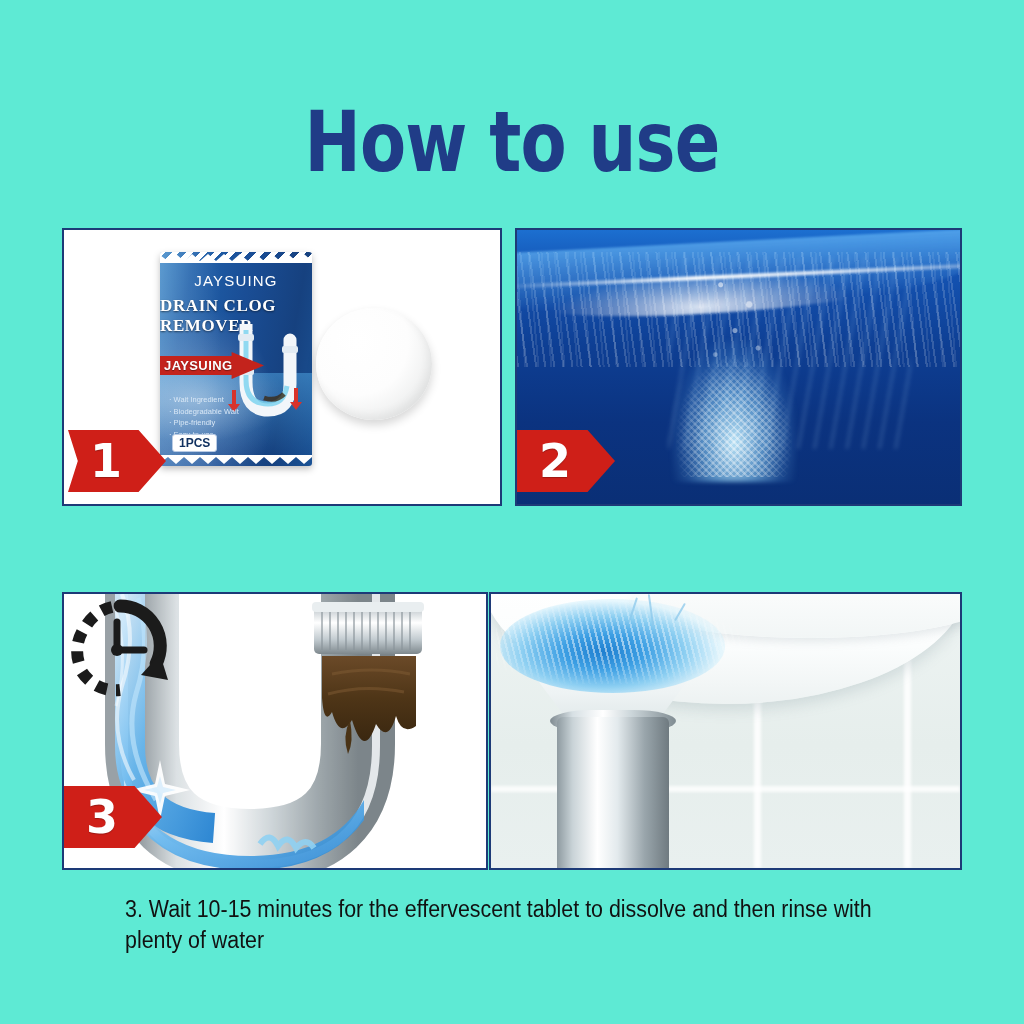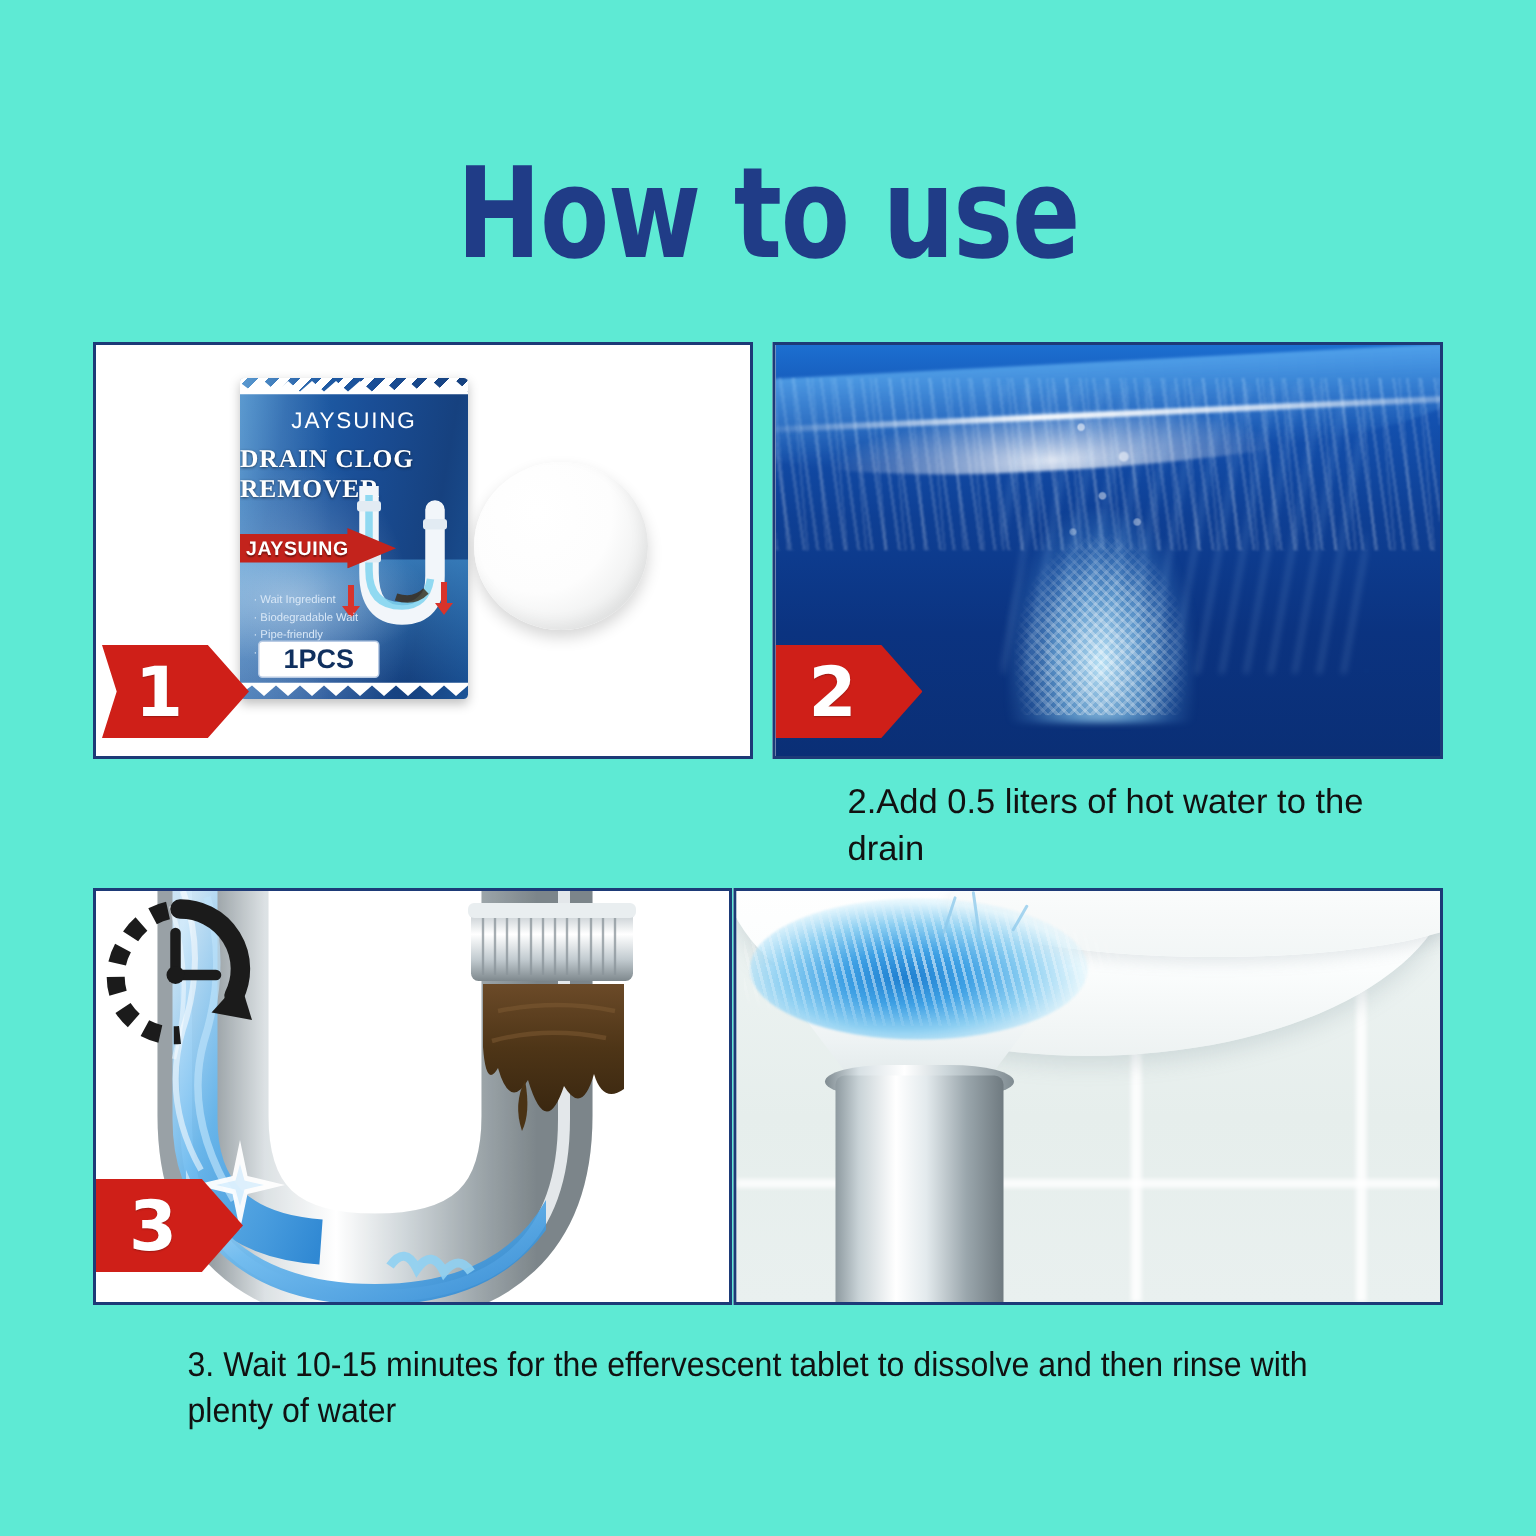--- a/index.html
+++ b/index.html
@@ -126,21 +126,21 @@
     line-height: 27px; padding-left: 8px; letter-spacing: .4px; z-index: 6;
     text-shadow: 0 1px 1px rgba(0,0,0,.4);
   }
   .bullets {
     position: absolute; left: 9px; top: 142px; z-index: 6;
     color: #d8e7f6; font-size: 7.5px; line-height: 11.5px;
   }
   .pcs {
     position: absolute; left: 12px; bottom: 14px; z-index: 7;
     background: #ffffff; color: #10305f; font-weight: bold;
-    font-size: 18px; padding: 1px 16px; border-radius: 3px;
+    font-size: 12px; padding: 1px 6px; border-radius: 3px;
     border: 1px solid #b9cbe4;
   }
   .sachet-water {
     position: absolute; left: 0; bottom: 11px; width: 100%; height: 82px;
     background:
       radial-gradient(ellipse at 22% 30%, rgba(255,255,255,.33) 0%, rgba(255,255,255,0) 55%),
       linear-gradient(180deg, rgba(77,160,220,.55), rgba(16,60,120,.10));
     z-index: 1;
   }
   .pipe-art {
@@ -348,21 +348,20 @@
       <div class="bub-col"></div>
       <div class="plume"></div>
       <div class="plume-fizz"></div>
     </div>
   </div>
 
   <div class="badge badge-2">
     <span>2</span>
   </div>
 
-  <div class="caption" id="cap2">2.Add 0.5 liters of hot water to the drain</div>
 
   <div class="panel" id="panel3">
     <div class="trap-scene">
       <svg width="422" height="274" viewBox="0 0 422 274">
         <defs>
           <linearGradient id="chrome" x1="0" y1="0" x2="1" y2="0">
             <stop offset="0" stop-color="#8e979c"></stop>
             <stop offset="0.16" stop-color="#d8dee1"></stop>
             <stop offset="0.38" stop-color="#ffffff"></stop>
             <stop offset="0.60" stop-color="#c9d1d5"></stop>

